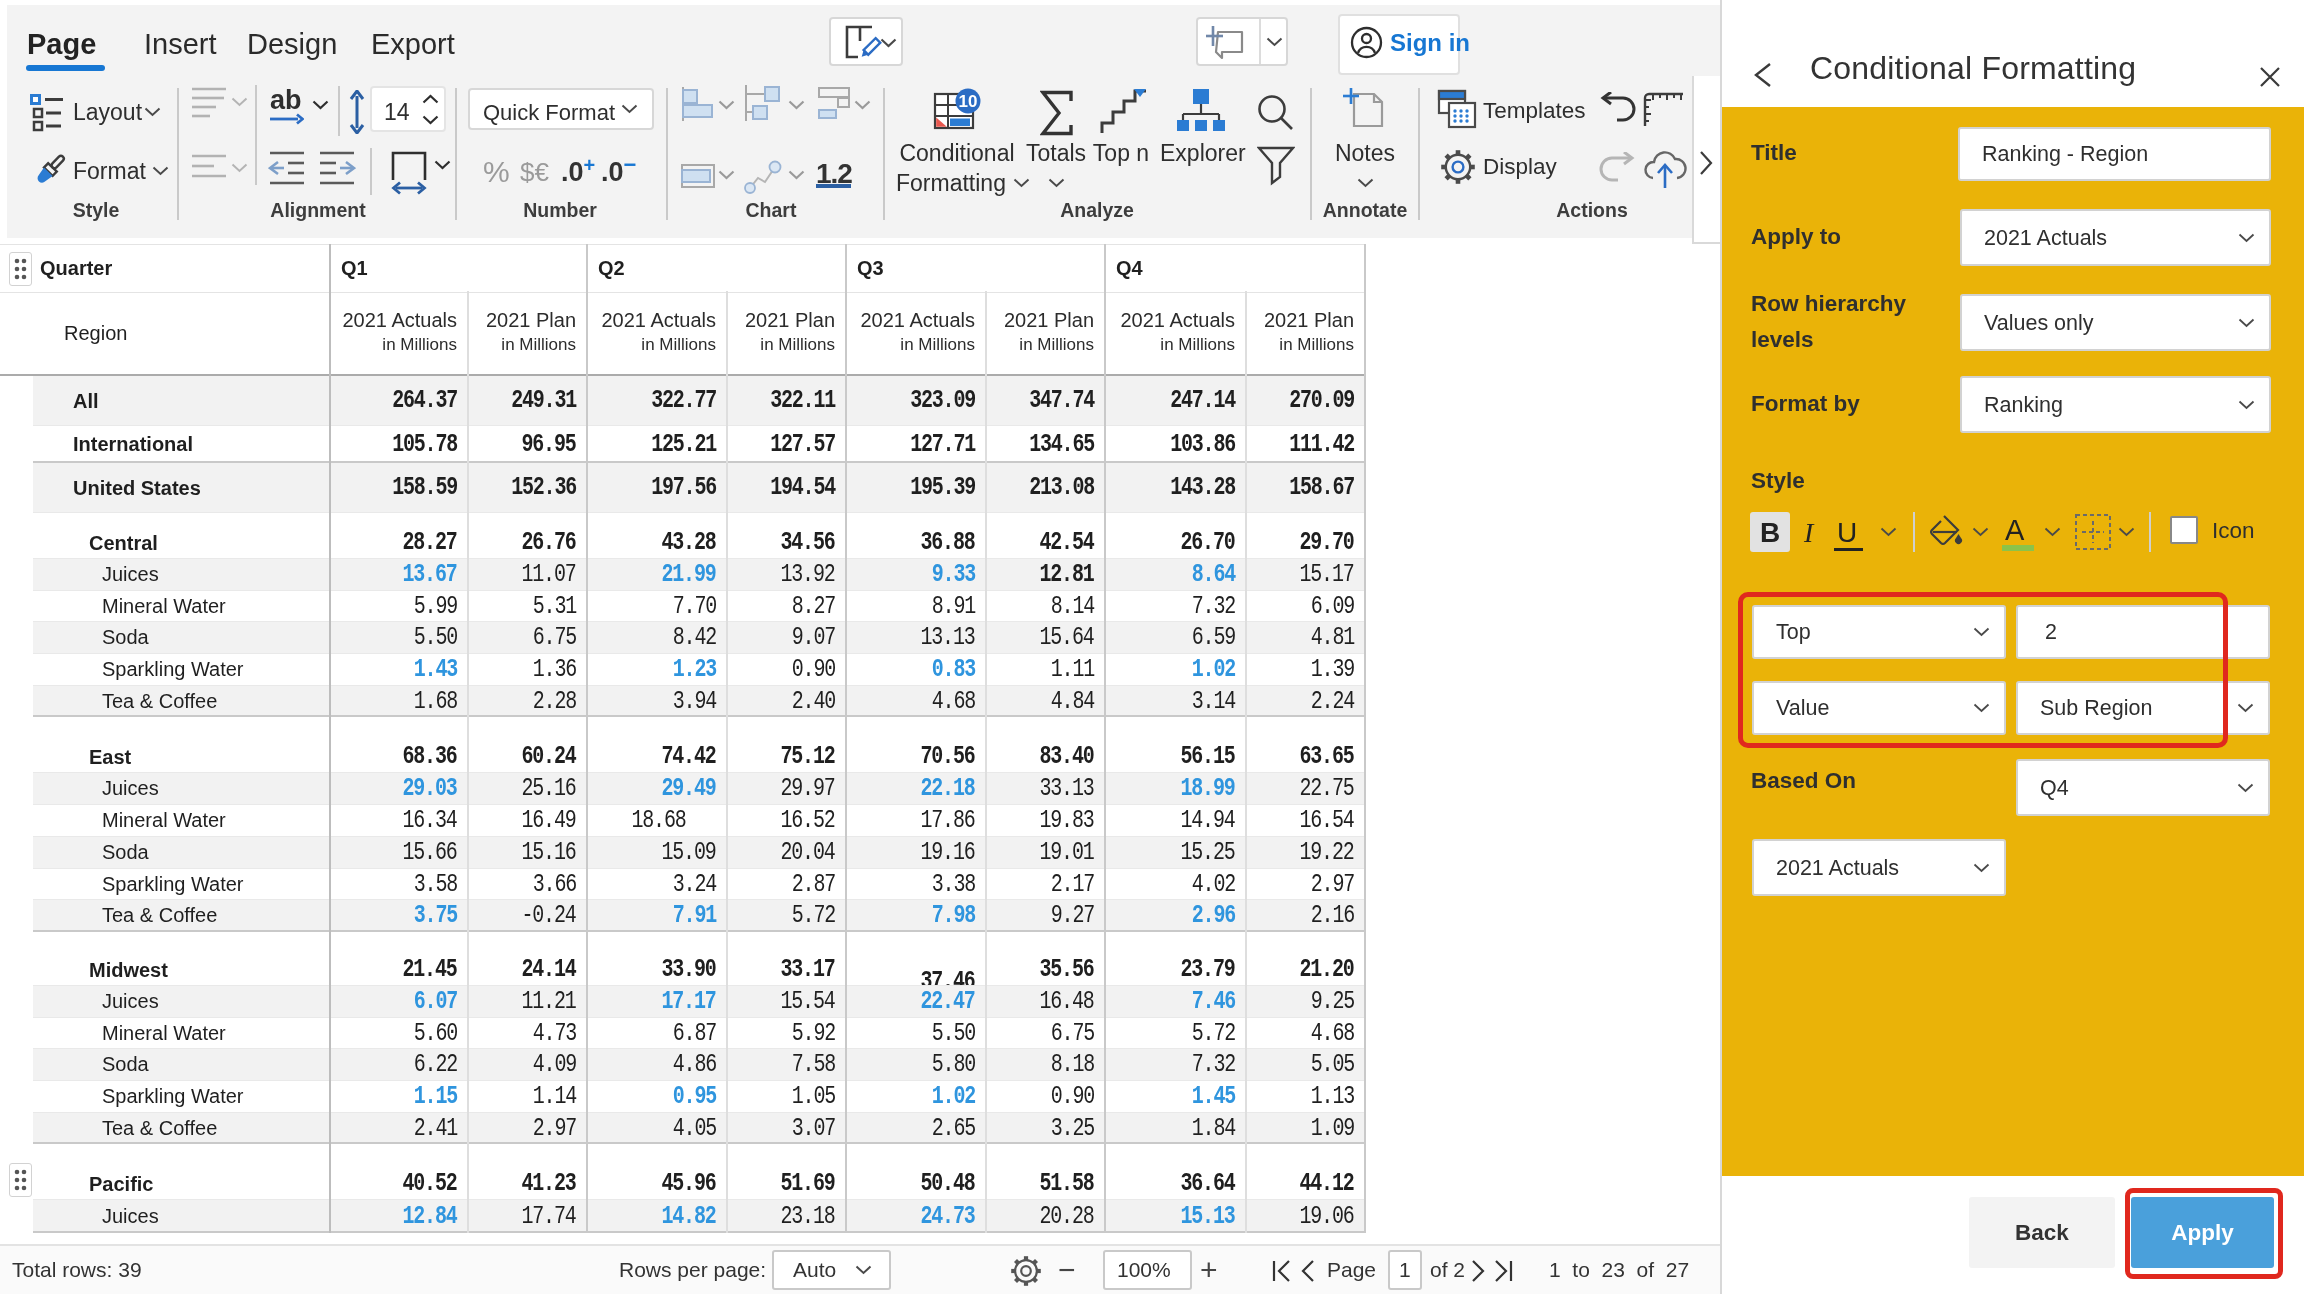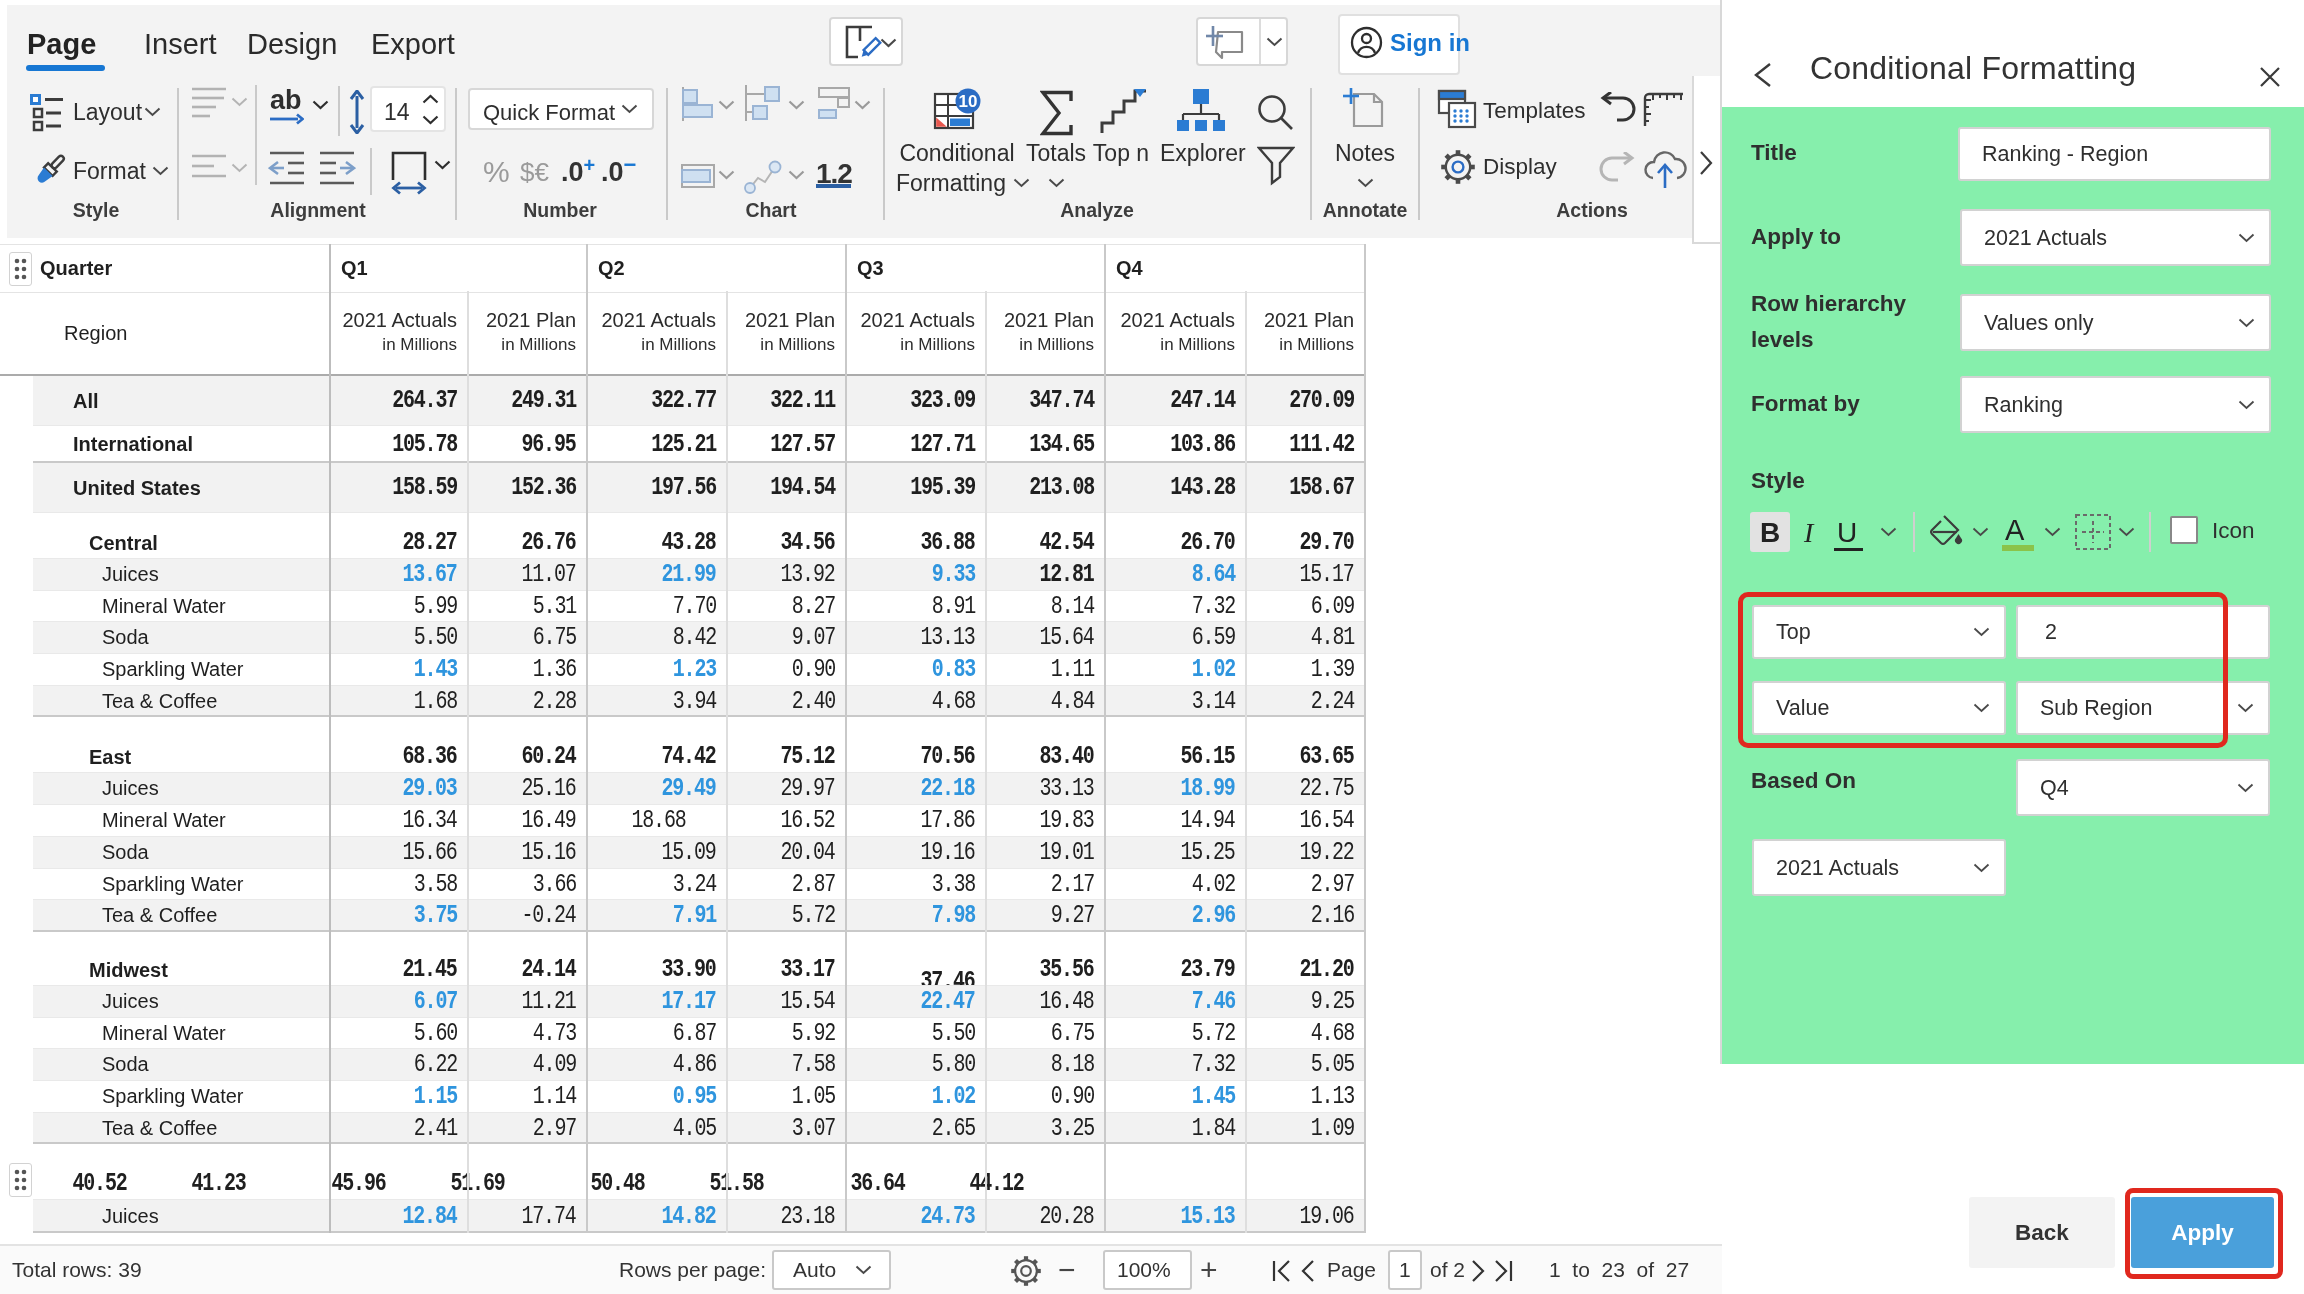--- a/index.html
+++ b/index.html
@@ -25,21 +25,21 @@
 .blue{color:#2f95de;font-weight:700;}
 .lab{font-size:20px;color:#1f1f1f;}
 .blab{font-weight:700;}
 .stripe{background:#f2f2f2;}
 .vline{position:absolute;width:2px;pointer-events:none;}
 
 #sbar{position:absolute;left:0;top:1244px;width:1742px;height:50px;background:#fafafa;border-top:2px solid #e3e3e3;font-size:21px;color:#333;}
 .sb{position:absolute;top:0;height:48px;line-height:48px;white-space:nowrap;}
 .sbox{position:absolute;background:#fff;border:2px solid #c9c9c9;border-radius:3px;}
 
-#panel{position:absolute;left:1720px;top:0;width:584px;height:1064px;background:#86efac;border-left:2px solid #d8d8d8;}
+#panel{position:absolute;left:1720px;top:0;width:584px;height:1294px;background:#eab308;border-left:2px solid #d8d8d8;}
 #phead{position:absolute;left:0;top:0;width:100%;height:107px;background:#fff;}
 .plab{position:absolute;font-size:22.5px;font-weight:700;color:#2f2f2f;white-space:nowrap;}
 .pinput{position:absolute;background:#fff;border:2px solid #d2d2d2;border-radius:3px;font-size:21.5px;color:#2f2f2f;white-space:nowrap;}
 .pinput span{position:absolute;left:22px;top:50%;transform:translateY(-50%);}
 .pinput .pc{position:absolute;right:14px;top:50%;margin-top:-5px;}
 #pfoot{position:absolute;left:0;top:1176px;width:100%;height:118px;background:#fff;}
 .btn{position:absolute;border-radius:3px;font-size:22.5px;font-weight:700;text-align:center;}
 .redbox{position:absolute;border:5px solid #e0281e;border-radius:10px;}
 </style></head><body>
 <div id="page">
@@ -633,20 +633,21 @@
         <div class="cell num stripe" style="width:119px;line-height:31.7px;padding-top:0px;"><i>2.97</i></div>
         <div class="cell num stripe" style="width:140px;line-height:31.7px;padding-top:0px;"><i>4.05</i></div>
         <div class="cell num stripe" style="width:119px;line-height:31.7px;padding-top:0px;"><i>3.07</i></div>
         <div class="cell num stripe" style="width:140px;line-height:31.7px;padding-top:0px;"><i>2.65</i></div>
         <div class="cell num stripe" style="width:119px;line-height:31.7px;padding-top:0px;"><i>3.25</i></div>
         <div class="cell num stripe" style="width:141px;line-height:31.7px;padding-top:0px;"><i>1.84</i></div>
         <div class="cell num stripe" style="width:119px;line-height:31.7px;padding-top:0px;"><i>1.09</i></div>
       </div>
       <div class="row" style="height:56px;border-bottom:1.5px solid #e9e9e9;">
         <div class="abs" style="left:0;top:0;width:33px;height:56px;background:#fff;"></div>
+        <div class="rl lab blab " style="width:330px;line-height:32px;padding-top:24px;padding-left:89px;">Pacific</div>
         <div class="cell num bnum " style="width:138px;line-height:32px;padding-top:24px;"><i>40.52</i></div>
         <div class="cell num bnum " style="width:119px;line-height:32px;padding-top:24px;"><i>41.23</i></div>
         <div class="cell num bnum " style="width:140px;line-height:32px;padding-top:24px;"><i>45.96</i></div>
         <div class="cell num bnum " style="width:119px;line-height:32px;padding-top:24px;"><i>51.69</i></div>
         <div class="cell num bnum " style="width:140px;line-height:32px;padding-top:24px;"><i>50.48</i></div>
         <div class="cell num bnum " style="width:119px;line-height:32px;padding-top:24px;"><i>51.58</i></div>
         <div class="cell num bnum " style="width:141px;line-height:32px;padding-top:24px;"><i>36.64</i></div>
         <div class="cell num bnum " style="width:119px;line-height:32px;padding-top:24px;"><i>44.12</i></div>
       </div>
       <div class="row" style="height:33px;border-bottom:2px solid #c9c9c9;">

